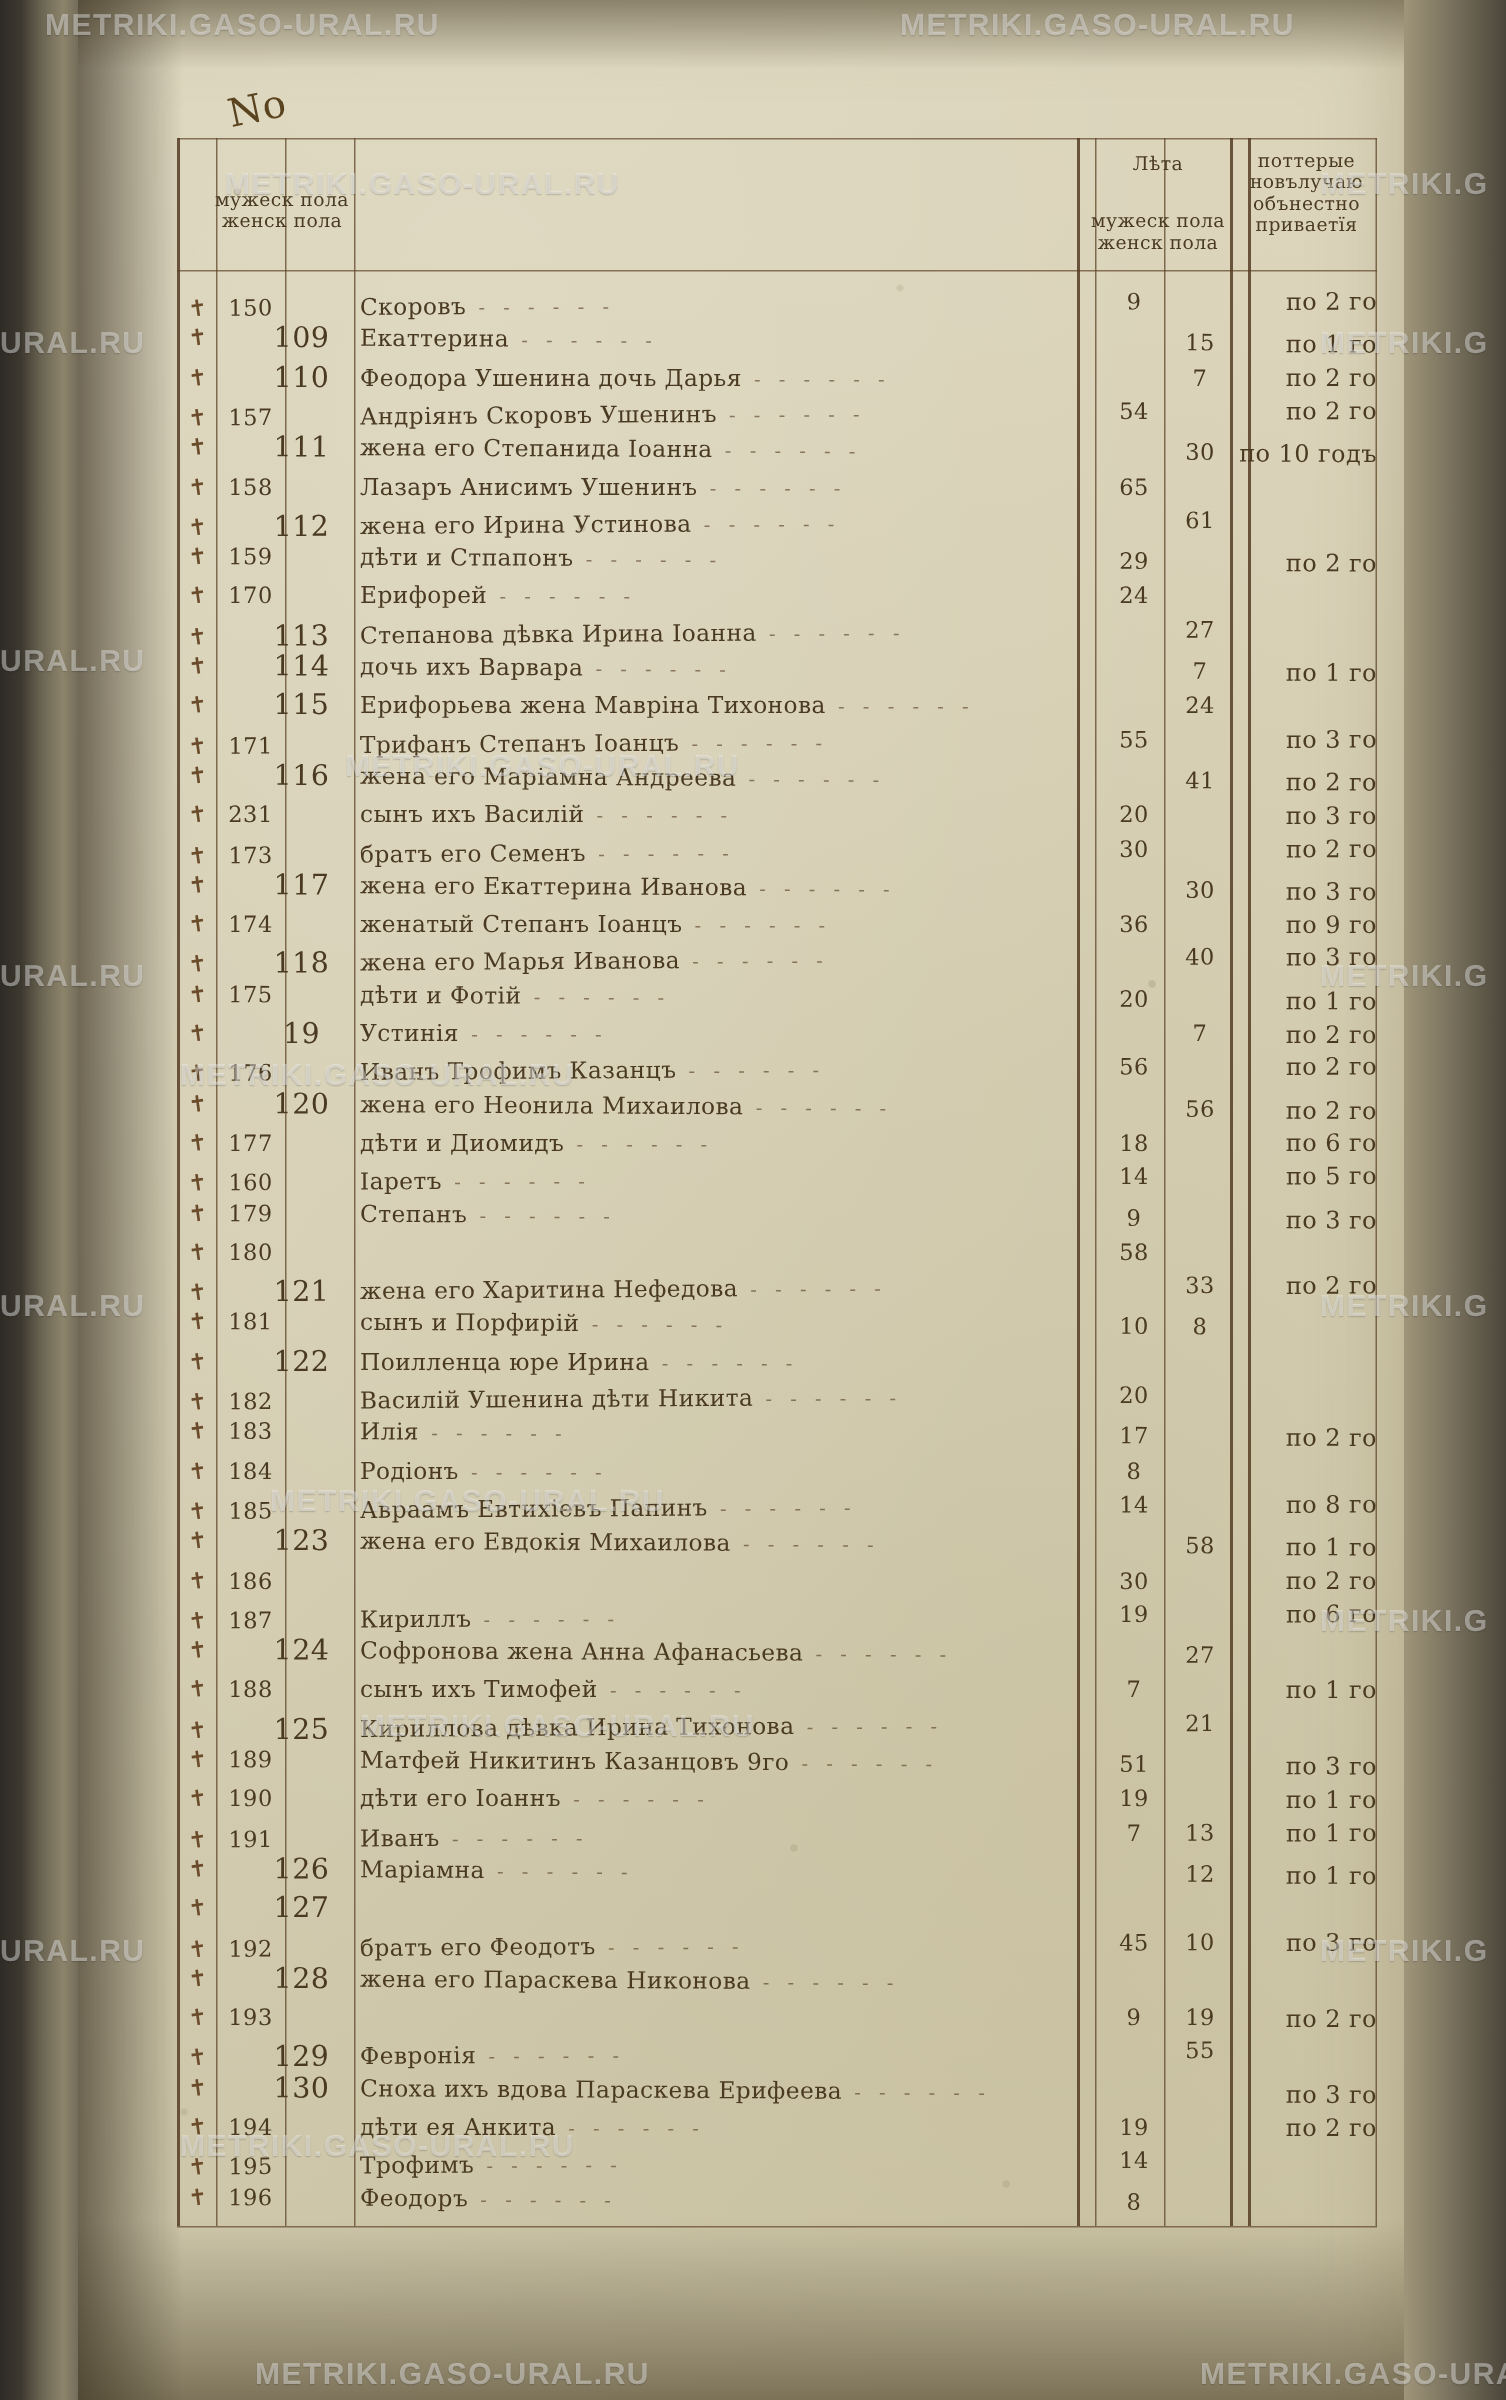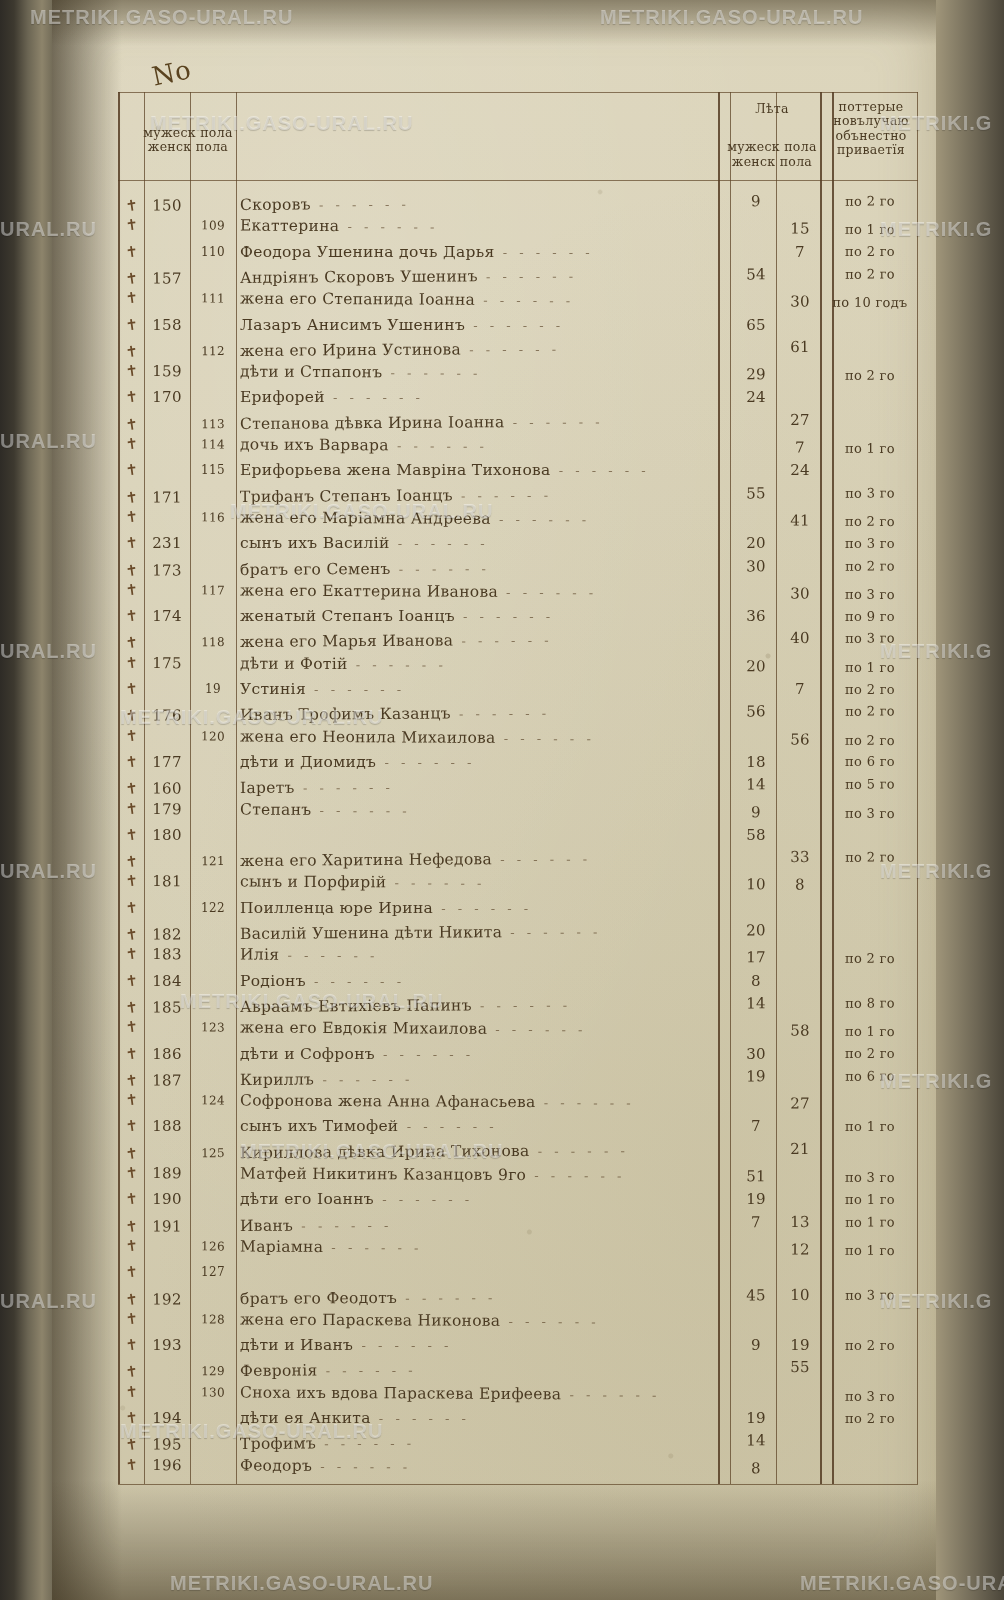--- a/index.html
+++ b/index.html
@@ -118,42 +118,42 @@
     text-align: center;
     font-size: 15px; color: #6a4b2a;
     transform: rotate(-8deg);
   }
   .c-num-m {
     position: absolute; left: 26px; width: 46px;
     text-align: center;
     font-size: 15px;
   }
   .c-num-f {
-    position: absolute; left: 72px; width: 46px;
+    position: absolute; left: 60px; width: 46px;
     text-align: center;
-    font-size: 12px;
+    font-size: 19px;
   }
   .c-name {
     position: absolute; left: 122px; right: 200px;
     font-size: 15.5px;
     white-space: nowrap;
     overflow: hidden;
   }
   .c-age-m {
     position: absolute; right: 140px; width: 44px;
     text-align: center; font-size: 15px;
   }
   .c-age-f {
     position: absolute; right: 96px; width: 44px;
     text-align: center; font-size: 15px;
   }
   .c-note {
     position: absolute; right: 0; width: 96px;
-    font-size: 13px;
-    text-align: center;
+    font-size: 16px;
+    text-align: right;
     padding-left: 4px;
     white-space: nowrap;
     overflow: hidden;
   }
   .dots {
     color: rgba(90,68,40,.65);
     letter-spacing: 4px;
     font-size: 13px;
   }
 
@@ -552,21 +552,20 @@
           <div class="c-num-f">123</div>
           <div class="c-name">жена его Евдокія Михаилова<span class="dots">  - - - - - -</span></div>
           <div class="c-age-m"></div>
           <div class="c-age-f">58</div>
           <div class="c-note">по 1 го</div>
         </div>
         <div class="row" style="top: 946.5px; transform: rotate(0deg);">
           <div class="c-cross">✝</div>
           <div class="c-num-m">186</div>
           <div class="c-num-f"></div>
-          <div class="c-name">дѣти и Софронъ<span class="dots">  - - - - - -</span></div>
           <div class="c-age-m">30</div>
           <div class="c-age-f"></div>
           <div class="c-note">по 2 го</div>
         </div>
         <div class="row" style="top: 970.8px; transform: rotate(-0.4deg);">
           <div class="c-cross">✝</div>
           <div class="c-num-m">187</div>
           <div class="c-num-f"></div>
           <div class="c-name">Кириллъ<span class="dots">  - - - - - -</span></div>
           <div class="c-age-m">19</div>
@@ -659,21 +658,20 @@
           <div class="c-num-f">128</div>
           <div class="c-name">жена его Параскева Никонова<span class="dots">  - - - - - -</span></div>
           <div class="c-age-m"></div>
           <div class="c-age-f"></div>
           <div class="c-note"></div>
         </div>
         <div class="row" style="top: 1238.1px; transform: rotate(0deg);">
           <div class="c-cross">✝</div>
           <div class="c-num-m">193</div>
           <div class="c-num-f"></div>
-          <div class="c-name">дѣти и Иванъ<span class="dots">  - - - - - -</span></div>
           <div class="c-age-m">9</div>
           <div class="c-age-f">19</div>
           <div class="c-note">по 2 го</div>
         </div>
         <div class="row" style="top: 1262.4px; transform: rotate(-0.4deg);">
           <div class="c-cross">✝</div>
           <div class="c-num-m"></div>
           <div class="c-num-f">129</div>
           <div class="c-name">Февронія<span class="dots">  - - - - - -</span></div>
           <div class="c-age-m"></div>

